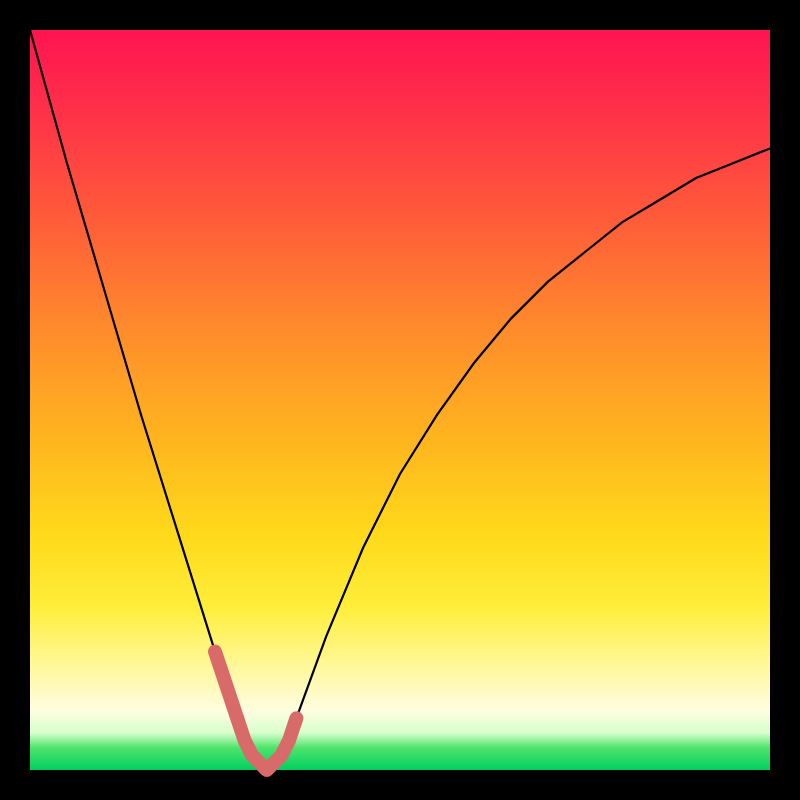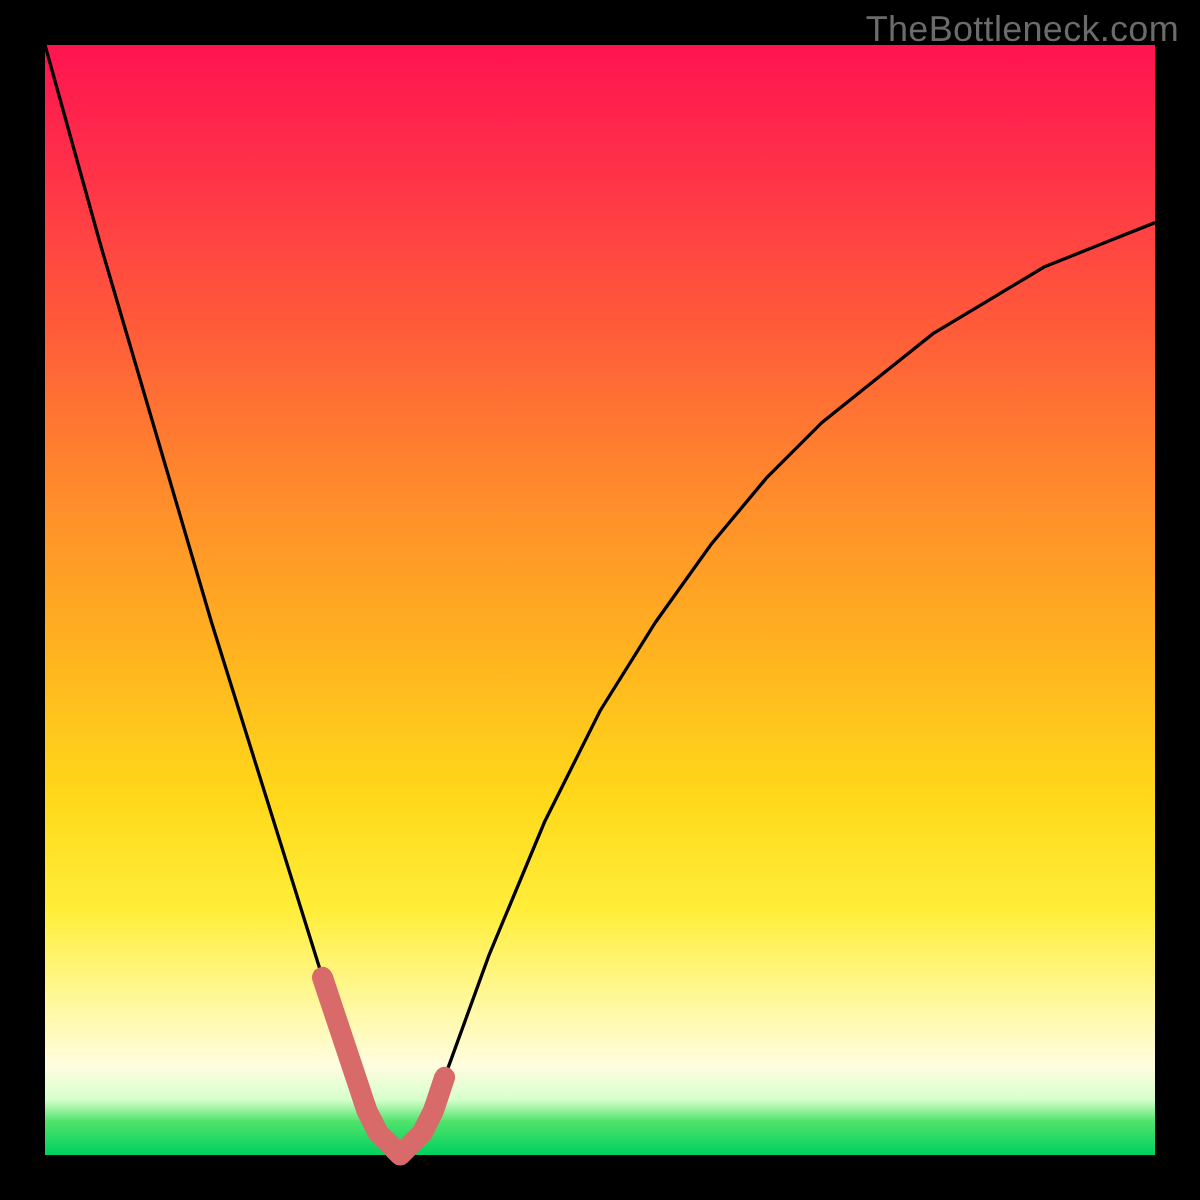--- a/index.html
+++ b/index.html
@@ -56,21 +56,20 @@
     width: 740px;
     height: 740px;
     overflow: visible;
   }
 </style>
 </head>
 <body>
 
 <div class="frame">
 
-  <div class="watermark">TheBottleneck.com</div>
 
   <div class="plot-area">
     <svg class="curve-layer" viewBox="0 0 740 740" preserveAspectRatio="none">
       <path fill="none" stroke="#000000" stroke-width="2.2" d="M0.0 0.0 L37.0 133.2 L74.0 259.0 L111.0 384.8 L148.0 503.2 L185.0 621.6 L207.2 688.2 L222.0 725.2 L236.8 740.0 L251.6 725.2 L266.4 688.2 L296.0 606.8 L333.0 518.0 L370.0 444.0 L407.0 384.8 L444.0 333.0 L481.0 288.6 L518.0 251.6 L555.0 222.0 L592.0 192.4 L629.0 170.2 L666.0 148.0 L703.0 133.2 L740.0 118.4"></path>
       <path fill="none" stroke="#d96a6a" stroke-width="14" stroke-linecap="round" stroke-linejoin="round" d="M185.0 621.6 L192.4 643.8 L199.8 666.0 L207.2 688.2 L214.6 710.4 L222.0 725.2 L229.4 732.6 L236.8 740.0 L244.2 732.6 L251.6 725.2 L259.0 710.4 L266.4 688.2"></path>
     </svg>
   </div>
 
 </div>
 

